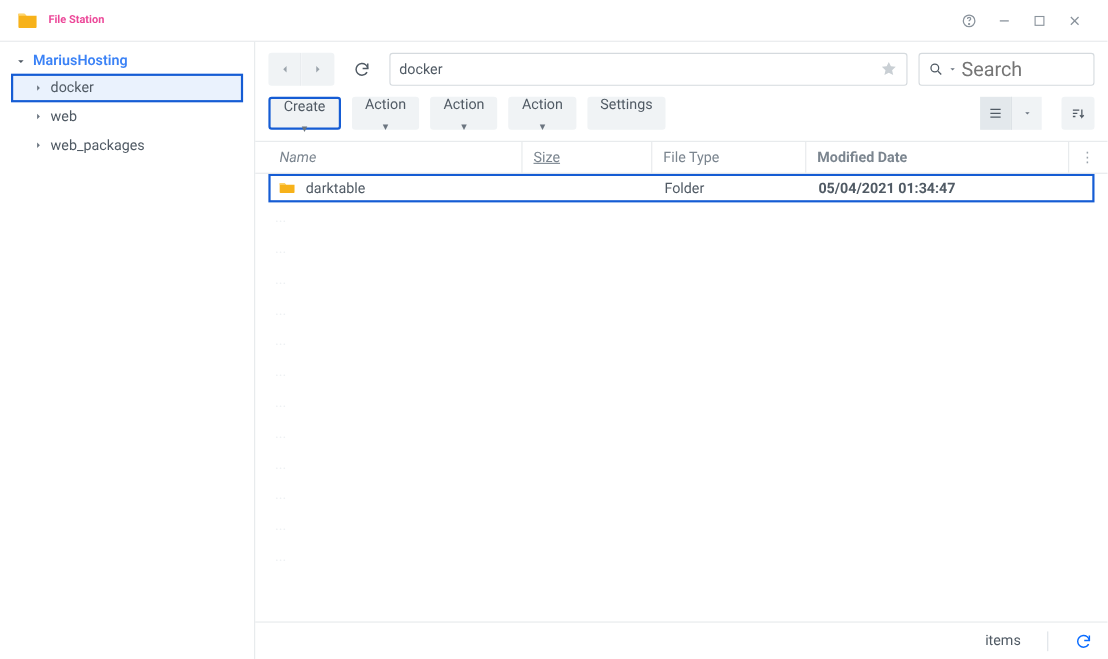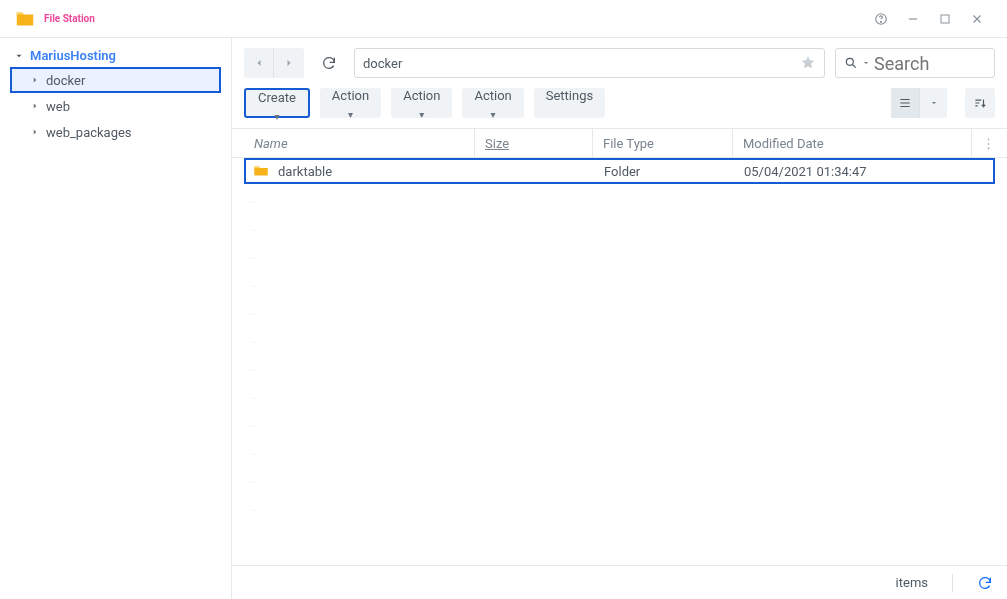--- a/index.html
+++ b/index.html
@@ -40,21 +40,21 @@
     .viewgroup { display: flex; }
     .viewbtn { width: 28px; height: 30px; background: #f0f3f5; border: none; display:flex; align-items:center; justify-content:center; color:#505a64; cursor:pointer;}
     .viewbtn.active { background: #e3e8ec; }
     .viewbtn + .viewbtn { border-left: 1px solid #dde2e6; }
     .sortbtn { width: 30px; height: 30px; background: #f0f3f5; border: none; margin-left: 8px; display:flex; align-items:center; justify-content:center; color:#505a64; cursor:pointer; border-radius:3px;}
 
     .grid-head { display: flex; align-items: center; height: 30px; border-top: 1px solid #e6e9ec; border-bottom: 1px solid #e6e9ec; padding: 0 12px; color: #7b858f;}
     .col-name { flex: 0 0 230px; padding-left: 10px;}
     .col-size { flex: 0 0 118px; text-decoration: underline; }
     .col-type { flex: 0 0 140px; }
-    .col-date { flex: 1; }
+    .col-date { flex: 1; font-weight: bold; }
     .col-menu { flex: 0 0 24px; text-align: center; color:#9aa3ab; cursor:pointer;}
     .grid-head > div + div { border-left: 1px solid #e6e9ec; padding-left: 10px; height: 100%; display:flex; align-items:center;}
     .grid-head .col-name { display:flex; align-items:center;font-style:italic;}
 
     .grid-body { flex: 1; overflow: auto; padding: 0 12px; }
     .row { display: flex; align-items: center; height: 26px; cursor: pointer; }
     .row .col-name { display: flex; align-items: center; gap: 8px; padding-left: 6px; }
     .row .col-type, .row .col-size, .row .col-date { padding-left: 10px;}
     .row.highlight { border: 2px solid #155cd4; }
     .placeholder-row { height: 28px; border-bottom: 0; color:#eef1f3; padding-left:6px; display:flex; align-items:center;}

